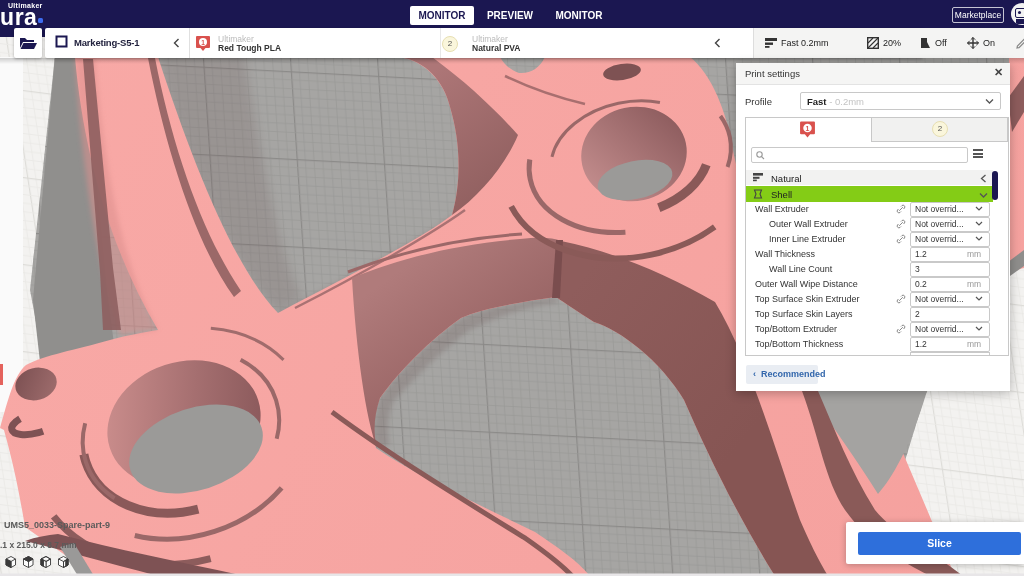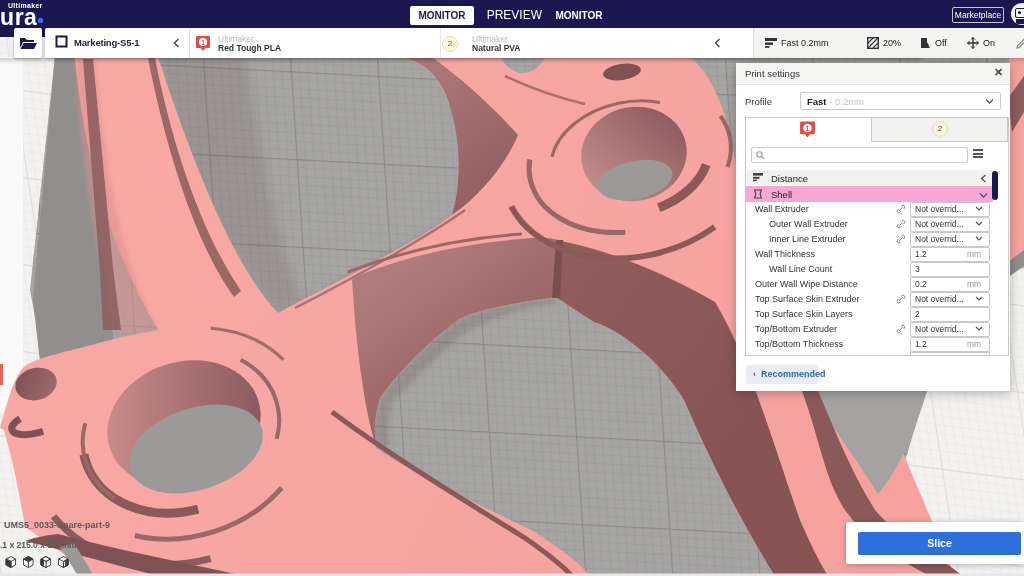--- a/index.html
+++ b/index.html
@@ -213,21 +213,21 @@
     <rect x="0" y="364" width="3" height="21" fill="#e4625c"></rect>
   </svg>
 
   <div class="abs" style="left:0;top:58px;width:1024px;height:6px;background:linear-gradient(rgba(0,0,0,0.18),rgba(0,0,0,0));"></div>
 
   <div id="topbar" class="abs" style="left:0;top:0;width:1024px;height:37px;background:#1b1751;">
     <div class="abs" style="left:8px;top:2px;color:#fff;font-size:7px;font-weight:bold;letter-spacing:0.3px;">Ultimaker</div>
     <div class="abs" style="left:-17px;top:4px;color:#fff;font-size:23px;font-weight:bold;letter-spacing:0.5px;">Cura</div>
     <div class="abs" style="left:38px;top:18px;width:5px;height:5px;border-radius:1.5px;background:#3d6cf0;"></div>
     <div class="abs" style="left:410px;top:6px;width:64px;height:19px;background:#fff;border-radius:2px;color:#1b1751;font-size:10px;font-weight:bold;text-align:center;line-height:19px;">MONITOR</div>
-    <div class="abs" style="left:478px;top:6px;width:64px;height:19px;color:#fff;font-size:12px;font-weight:normal;text-align:right;line-height:19px;">PREVIEW</div>
+    <div class="abs" style="left:478px;top:6px;width:64px;height:19px;color:#fff;font-size:10px;font-weight:bold;text-align:center;line-height:19px;">PREVIEW</div>
     <div class="abs" style="left:546px;top:6px;width:66px;height:19px;color:#fff;font-size:10px;font-weight:bold;text-align:center;line-height:19px;">MONITOR</div>
     <div class="abs" style="left:952px;top:7px;width:50px;height:14px;border:1px solid rgba(255,255,255,0.75);border-radius:2px;color:#fff;font-size:8.5px;text-align:center;line-height:14px;">Marketplace</div>
     <div class="abs" style="left:1011px;top:3px;width:22px;height:22px;border-radius:50%;background:#f2f2f2;overflow:hidden;">
       <div class="abs" style="left:4px;top:5px;width:10px;height:8px;border:1.5px solid #1b1751;border-radius:2px;"></div>
       <div class="abs" style="left:6.5px;top:8px;width:3px;height:3px;background:#1b1751;border-radius:50%;"></div>
       <div class="abs" style="left:5px;top:16px;width:9px;height:5px;background:#1b1751;"></div>
     </div>
   </div>
 
   <div id="chips">
@@ -329,26 +329,26 @@
       <div style="height:2px;background:#555;margin-bottom:1.6px;"></div>
       <div style="height:2px;background:#555;"></div>
     </div>
 
     <div class="abs" style="left:10px;top:106.5px;width:247px;height:15.5px;background:#f2f2f1;">
       <svg class="abs" style="left:7px;top:3.5px" width="10" height="9" viewBox="0 0 10 9">
           <rect x="0" y="0" width="10" height="2.6" fill="#444"></rect>
           <rect x="0" y="3.8" width="6.5" height="2" fill="#444"></rect>
           <rect x="0" y="6.6" width="3.8" height="1.6" fill="#444"></rect>
         </svg>
-      <div class="abs" style="left:25px;top:3px;font-size:9.5px;color:#222;">Distance</div>
+      <div class="abs" style="left:25px;top:3px;font-size:9.5px;color:#222;">Natural</div>
       <svg class="abs" style="left:234px;top:4px" width="7" height="9" viewBox="0 0 7 9">
           <path d="M5.5,1 L1.5,4.5 L5.5,8" stroke="#555" stroke-width="1.3" fill="none"></path>
         </svg>
     </div>
-    <div class="abs" style="left:10px;top:123px;width:247px;height:15.5px;background:#f9a8d4;">
+    <div class="abs" style="left:10px;top:123px;width:247px;height:15.5px;background:#84cc16;">
       <svg class="abs" style="left:7px;top:3px" width="10" height="10" viewBox="0 0 10 10">
           <path d="M1.5,1 L8.5,1 L7,5 L8.5,9 L1.5,9 L3,5 Z" fill="none" stroke="#444" stroke-width="1.1"></path>
         </svg>
       <div class="abs" style="left:25px;top:3px;font-size:9.5px;color:#222;">Shell</div>
       <svg class="abs" style="left:233px;top:6px" width="9" height="7" viewBox="0 0 9 7">
           <path d="M1,1.5 L4.5,5 L8,1.5" stroke="#555" stroke-width="1.3" fill="none"></path>
         </svg>
     </div>
     <div id="rows" style="position:absolute;left:0;top:0;font-size:9px;color:#333;">
       <div class="abs" style="left:19px;top:141px;">Wall Extruder</div>

